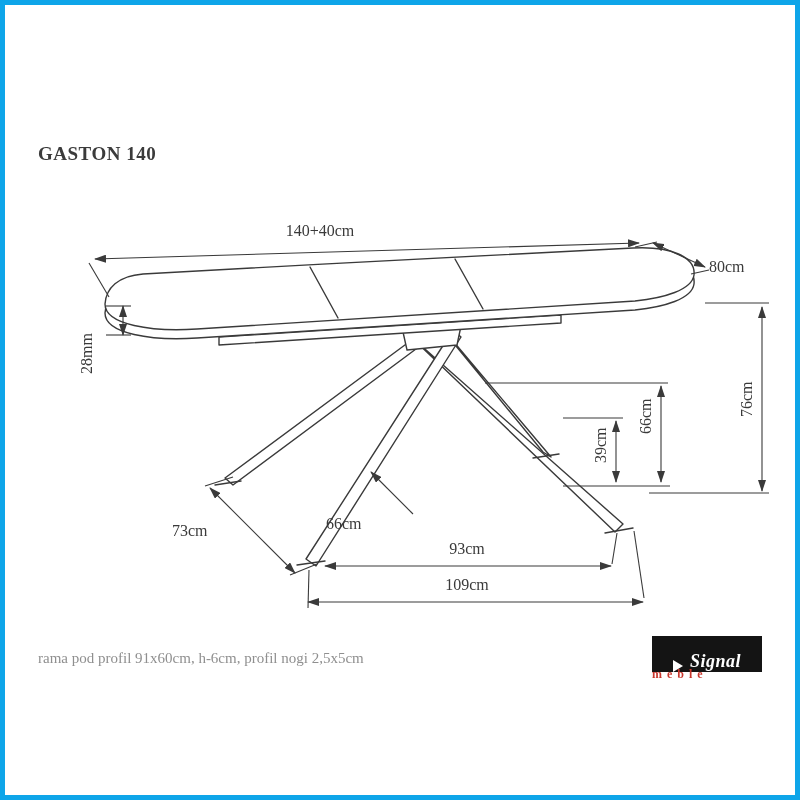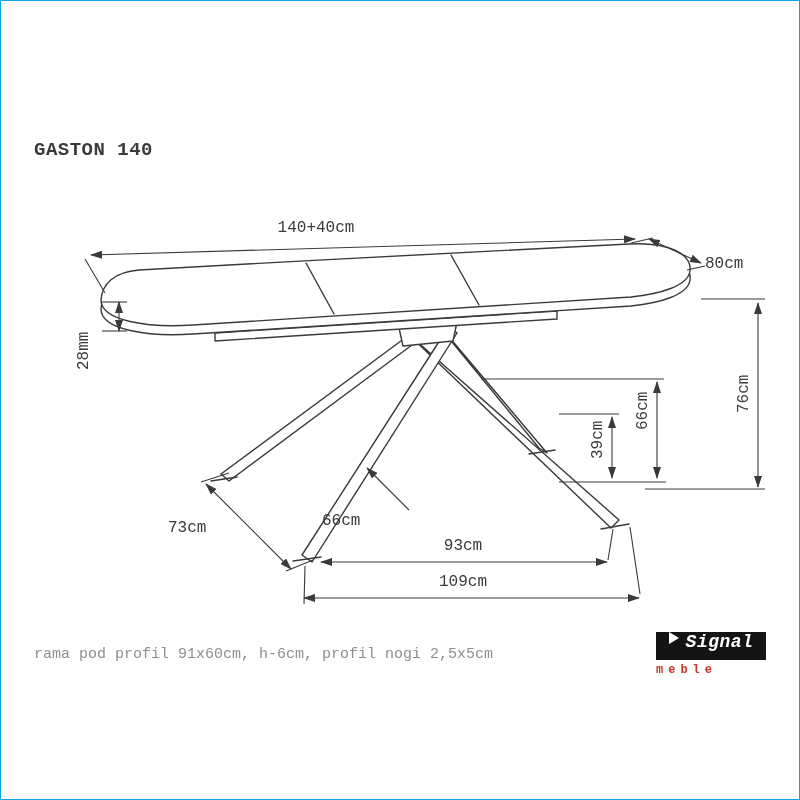--- a/index.html
+++ b/index.html
@@ -1,31 +1,31 @@
 <!DOCTYPE html>
 <html><head>
 <meta charset="utf-8">
 <style>
   html,body{margin:0;padding:0;background:#ffffff;}
   #stage{
     position:relative;width:800px;height:800px;background:#ffffff;
-    border:1px solid #0ea5e9;box-sizing:border-box;overflow:hidden;
-    font-family:Liberation Mono, monospace;
+    border:5px solid #0ea5e9;box-sizing:border-box;overflow:hidden;
+    font-family:Liberation Serif, serif;
   }
   #page-title{
     position:absolute;left:33px;top:138px;margin:0;
     font-size:19px;font-weight:bold;letter-spacing:.5px;color:#3b3b3b;
   }
   #drawing{position:absolute;left:0;top:0;}
   #footer-note{
     position:absolute;left:33px;top:645px;font-size:15px;color:#8f8f8f;
   }
   #logo-box{
-    position:absolute;right:33px;top:631px;width:110px;height:28px;
-    background:#141414;display:flex;align-items:flex-start;justify-content:center;gap:7px;
+    position:absolute;right:33px;top:631px;width:110px;height:36px;
+    background:#141414;display:flex;align-items:flex-end;justify-content:center;gap:7px;
   }
   #logo-arrow{
     width:0;height:0;border-left:10px solid #ffffff;
     border-top:6px solid transparent;border-bottom:6px solid transparent;
   }
   #logo-brand{
     color:#ffffff;font-size:18px;font-weight:bold;font-style:italic;letter-spacing:.5px;
   }
   #logo-sub{
     position:absolute;right:33px;top:662px;width:110px;

